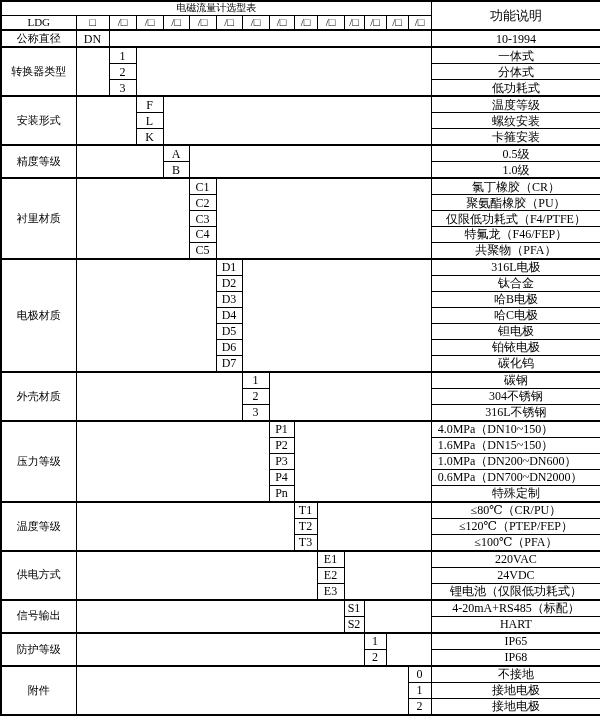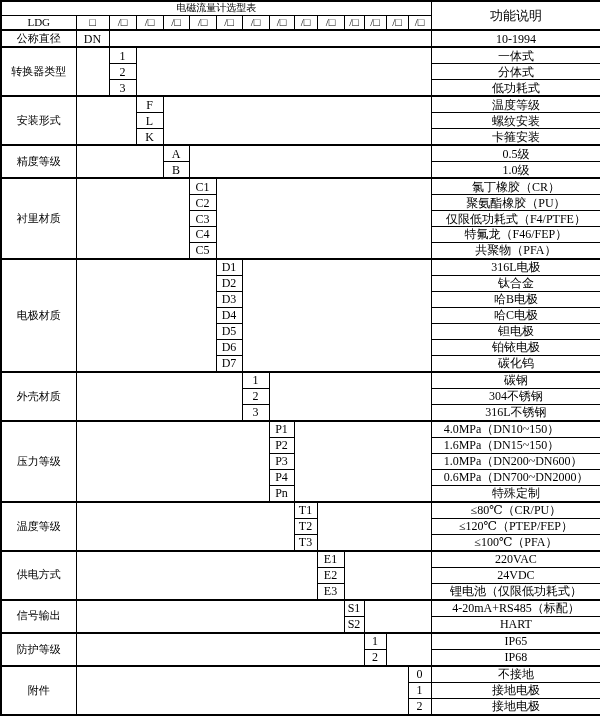--- a/index.html
+++ b/index.html
@@ -6,21 +6,21 @@
   table{border-collapse:collapse;table-layout:fixed;width:600px;height:716px;
         border:2px solid #000;color:#000;
         font-family:"Liberation Serif","DejaVu Serif",serif;}
   td{border:1px solid #000;text-align:center;vertical-align:middle;
      font-size:12px;line-height:1.05;padding:0;overflow:hidden;white-space:nowrap;}
   tr.band>td{border-top:2px solid #000;}
   td.title{font-size:10px;}
   td.fn{font-size:13px;}
   td.lbl{font-size:11px;}
   td.slot{font-size:11px;}
-  td.desc.al{text-align:left;padding-left:12px;margin-top:36px;}
+  td.desc.al{text-align:left;padding-left:6px;margin-top:36px;}
 </style>
 </head>
 <body>
 
 <table>
   <colgroup>
     <col style="width:75px">
       <col style="width:33px">
     <col style="width:27px">
       <col style="width:27px">

